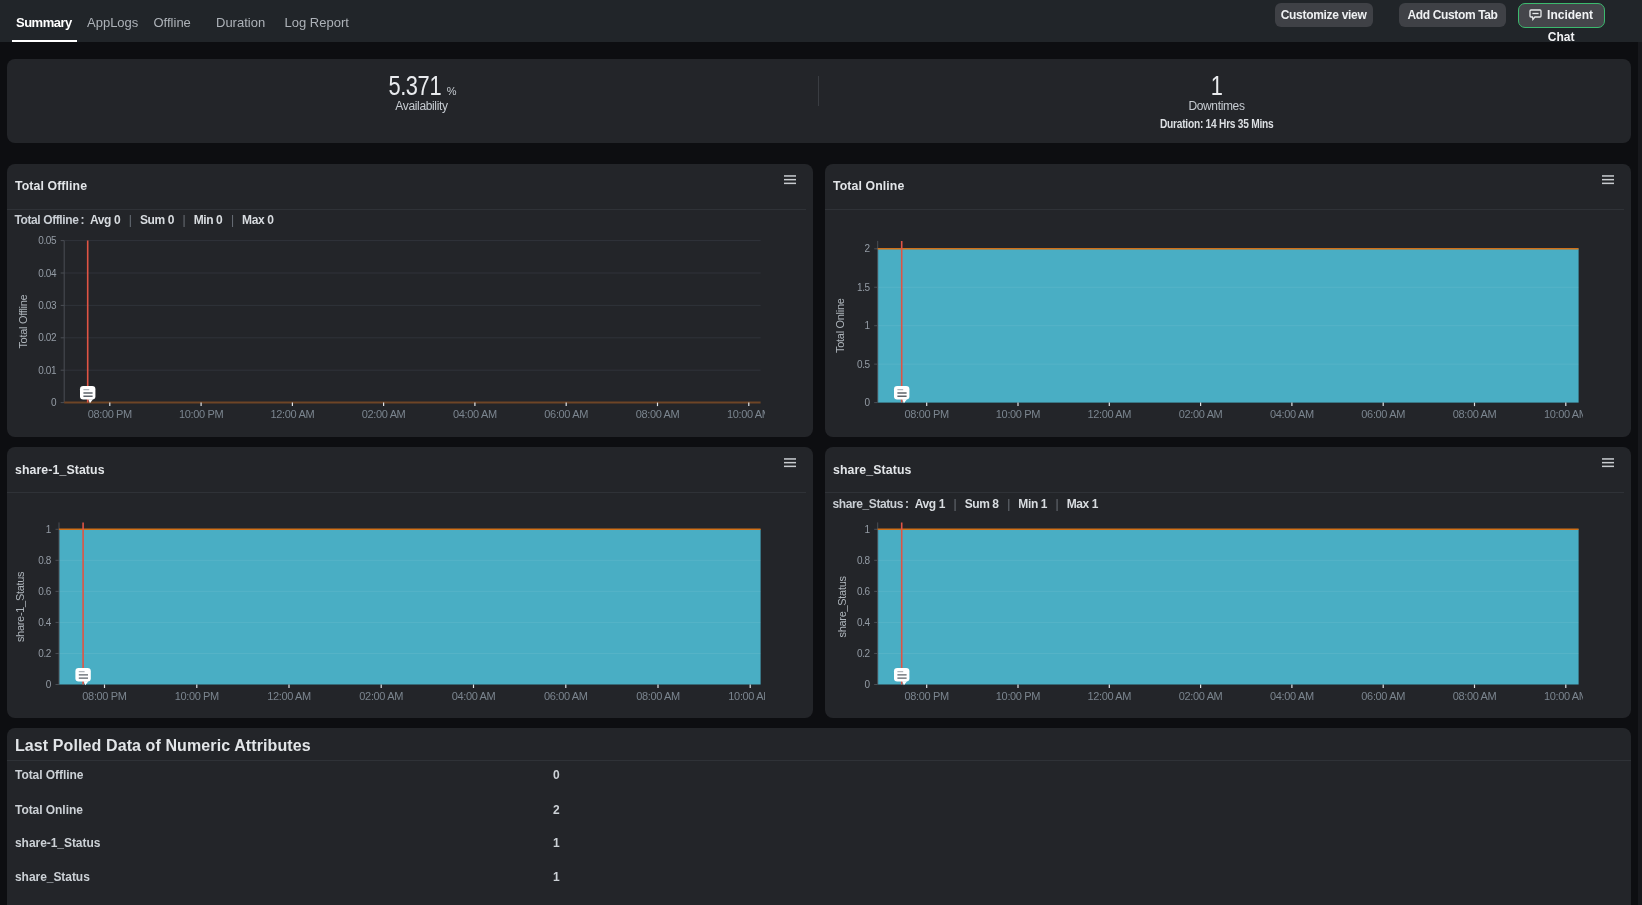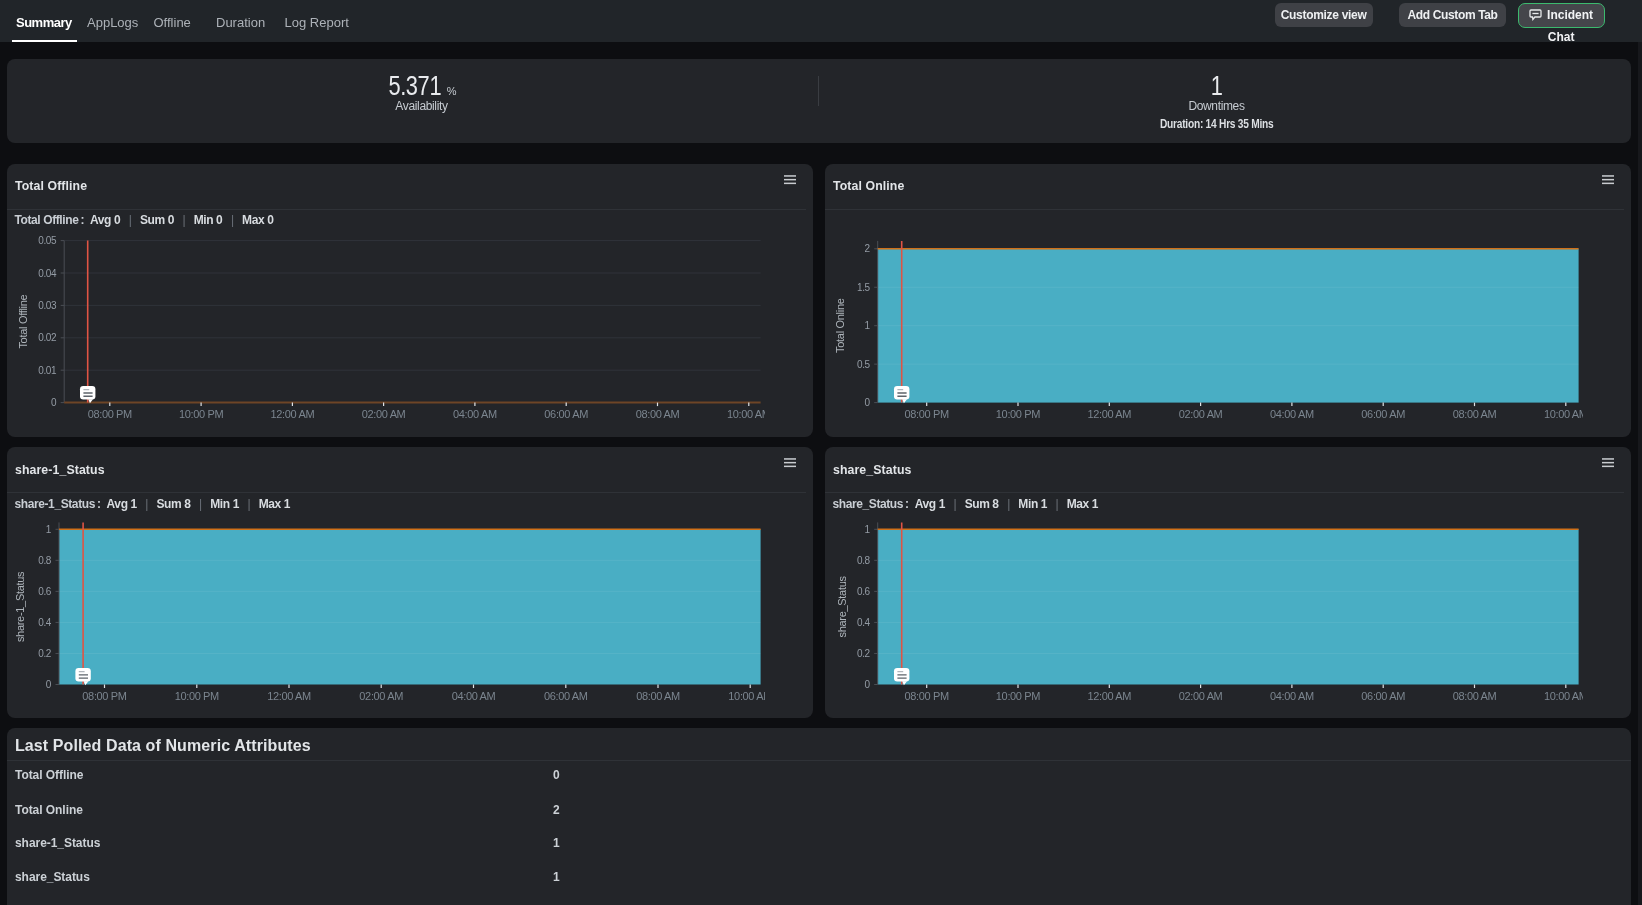--- a/index.html
+++ b/index.html
@@ -171,21 +171,20 @@
 </svg>
   </div>
 <div class="panel" style="left:7px;top:447px;width:805.5px;height:271px">
     <div class="ptitle">share-1_Status</div>
     <svg class="ham" width="13" height="11" viewBox="0 0 13 11">
       <rect x="0" y="0.2" width="12" height="1.5" fill="#c9ccd0"></rect>
       <rect x="0" y="3.9" width="12" height="1.5" fill="#c9ccd0"></rect>
       <rect x="0" y="7.6" width="12" height="1.5" fill="#c9ccd0"></rect>
     </svg>
     <div class="pdiv"></div>
-    <div class="pstats"><span class="sl">share-1_Status :</span><span class="sv" style="margin-left:6px">Avg&nbsp;1</span><span class="sp">|</span><span class="sv">Sum&nbsp;8</span><span class="sp">|</span><span class="sv">Min&nbsp;1</span><span class="sp">|</span><span class="sv">Max&nbsp;1</span></div>
     <svg class="chart" width="758" height="271" viewBox="0 0 758 271">
 <rect x="52.0" y="82.3" width="701.6" height="155.2" fill="#49aec4"></rect>
 <line x1="52.0" y1="113.34" x2="753.6" y2="113.34" stroke="rgba(255,255,255,0.07)" stroke-width="1"></line>
 <line x1="52.0" y1="144.38" x2="753.6" y2="144.38" stroke="rgba(255,255,255,0.07)" stroke-width="1"></line>
 <line x1="52.0" y1="175.42000000000002" x2="753.6" y2="175.42000000000002" stroke="rgba(255,255,255,0.07)" stroke-width="1"></line>
 <line x1="52.0" y1="206.45999999999998" x2="753.6" y2="206.45999999999998" stroke="rgba(255,255,255,0.07)" stroke-width="1"></line>
 <line x1="48.5" y1="82.3" x2="52.0" y2="82.3" stroke="#4a4e54" stroke-width="1"></line>
 <line x1="48.5" y1="113.34" x2="52.0" y2="113.34" stroke="#4a4e54" stroke-width="1"></line>
 <line x1="48.5" y1="144.38" x2="52.0" y2="144.38" stroke="#4a4e54" stroke-width="1"></line>
 <line x1="48.5" y1="175.42000000000002" x2="52.0" y2="175.42000000000002" stroke="#4a4e54" stroke-width="1"></line>

